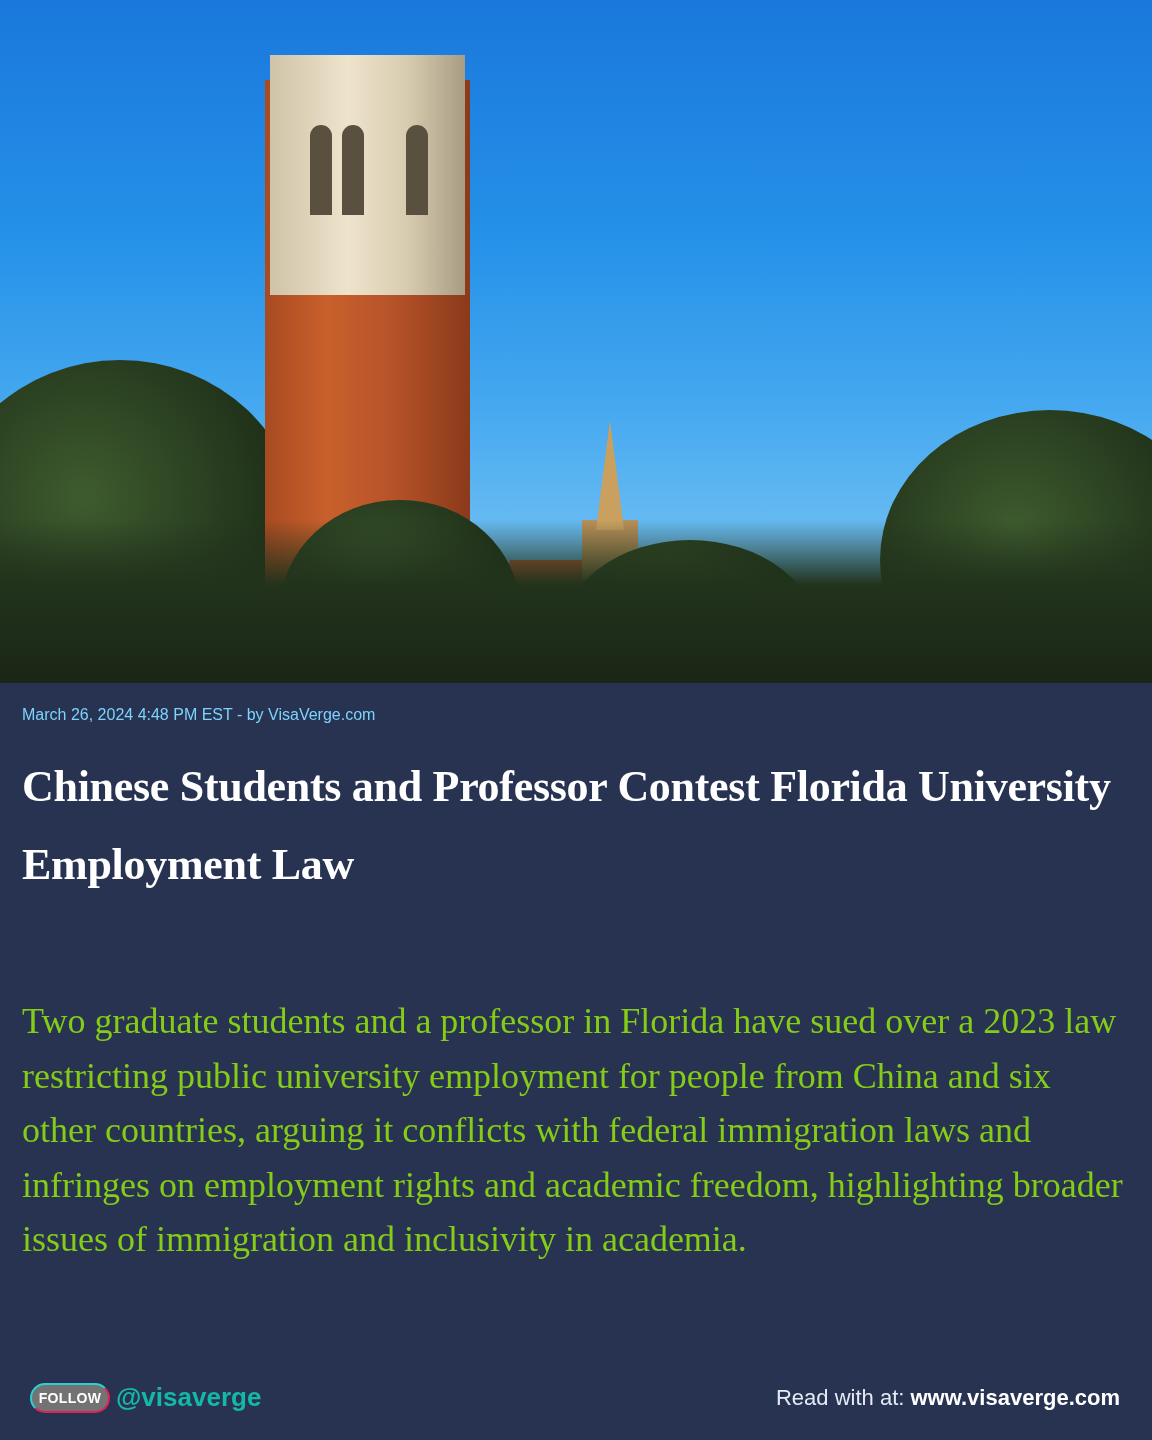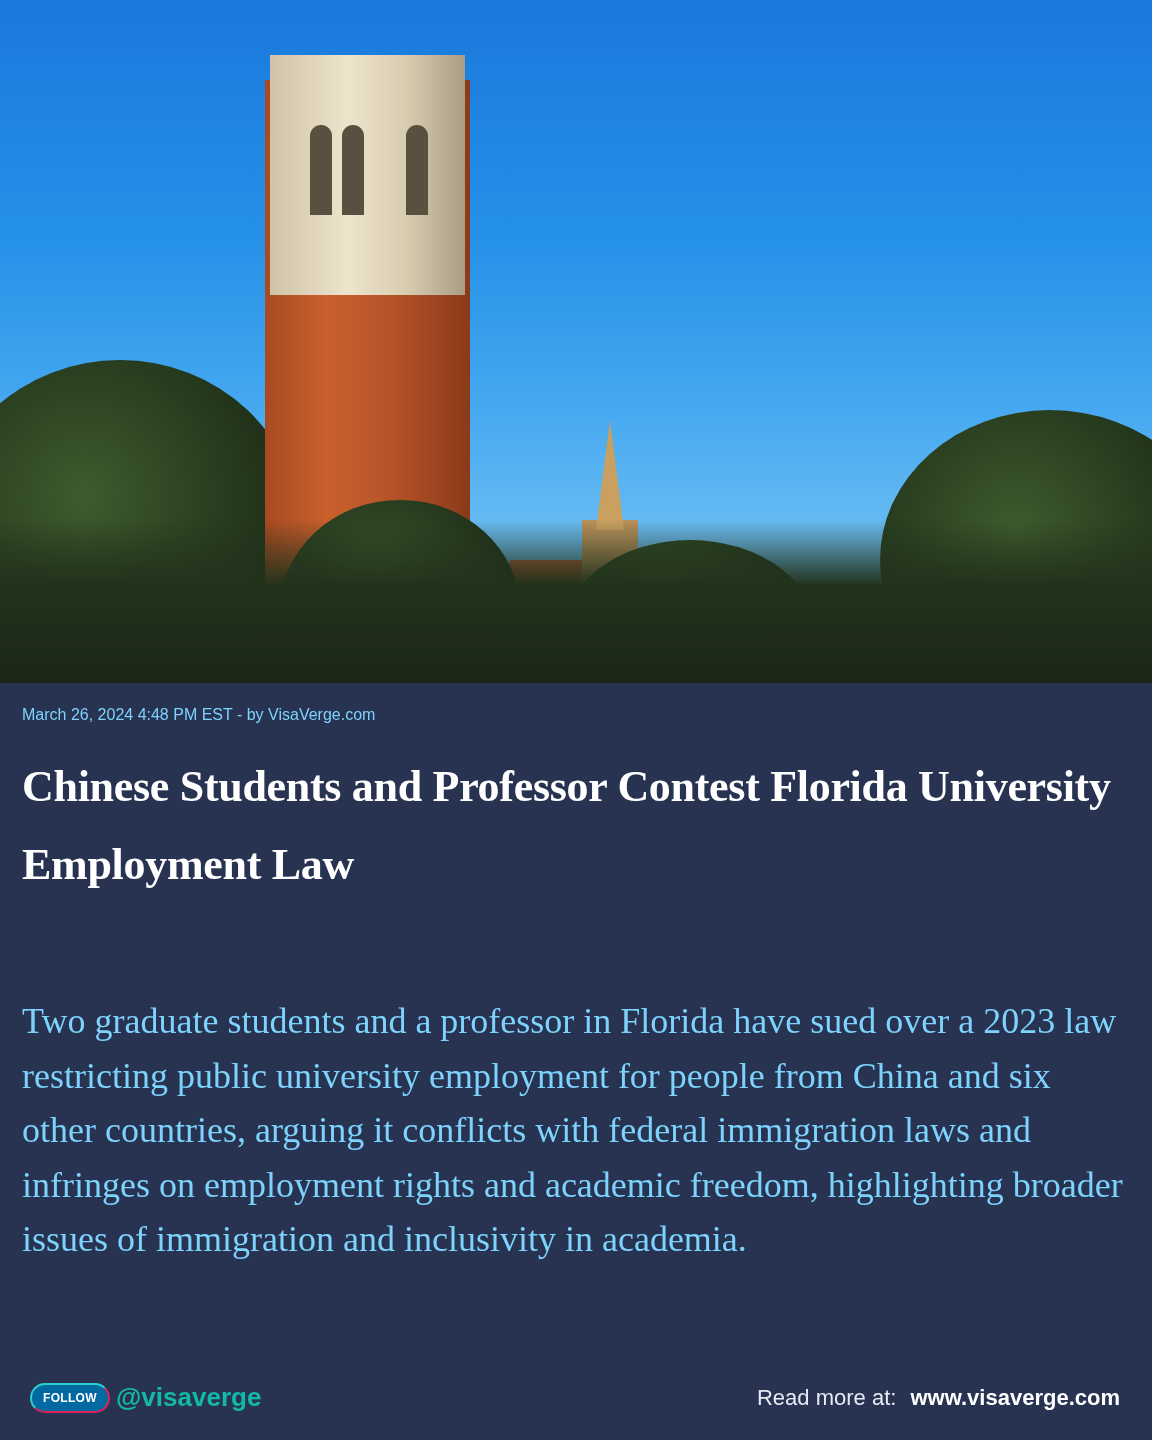--- a/index.html
+++ b/index.html
@@ -11,28 +11,28 @@
     background:linear-gradient(90deg,#a84a22 0%,#c9602c 30%,#b8542a 60%,#8a3a1a 100%);}
   .tower-top{position:absolute;left:270px;top:55px;width:195px;height:240px;
     background:linear-gradient(90deg,#cfc3a8,#eee4cc 40%,#d8ccb0 70%,#a89c84);}
   .tower-top .win{position:absolute;top:70px;width:22px;height:90px;background:#5a5040;border-radius:11px 11px 0 0;}
   .spire{position:absolute;left:596px;top:420px;width:0;height:0;border-left:14px solid transparent;border-right:14px solid transparent;border-bottom:110px solid #c9a060;}
   .spire-base{position:absolute;left:582px;top:520px;width:56px;height:80px;background:#b8905a;}
   .roof{position:absolute;left:480px;top:560px;width:300px;height:120px;background:linear-gradient(180deg,#c45a36,#9a3a22);clip-path:polygon(0 100%,10% 0,80% 0,100% 100%);}
   .foliage{position:absolute;left:0;top:520px;width:1152px;height:163px;background:linear-gradient(180deg,rgba(30,45,25,0) 0%,#22331c 40%,#1a2616 100%);}
   .meta{position:absolute;left:22px;top:706px;font-size:16px;color:#7dd3fc;}
   .title{position:absolute;left:22px;top:748px;width:1110px;margin:0;font-family:"Liberation Serif",serif;font-weight:bold;font-size:44px;line-height:78px;color:#ffffff;letter-spacing:-0.3px;}
-  .summary{position:absolute;left:22px;top:994px;width:1110px;margin:0;font-family:"Liberation Serif",serif;font-size:36px;line-height:54.5px;color:#7dd3fc;}
+  .summary{position:absolute;left:22px;top:994px;width:1110px;margin:0;font-family:"Liberation Serif",serif;font-size:36px;line-height:54.5px;color:#84cc16;}
   .footer-left{position:absolute;left:30px;top:1382px;display:flex;align-items:center;gap:6px;}
   .follow-btn{position:relative;width:80px;height:30px;border-radius:16px;box-sizing:border-box;
     border:2px solid #2bd0d0;border-right-color:#e0205a;border-bottom-color:#e0205a;
-    background:#0369a1;color:#fff;font-size:12px;font-weight:bold;display:flex;align-items:center;justify-content:center;letter-spacing:0.3px;}
+    background:#737373;color:#fff;font-size:14px;font-weight:bold;display:flex;align-items:center;justify-content:center;letter-spacing:0.3px;}
   .handle{font-size:26px;font-weight:bold;color:#14b8a6;}
   .footer-right{position:absolute;right:32px;top:1385px;font-size:22px;color:#e6eaf4;}
-  .footer-right .url{font-weight:bold;color:#fff;margin-left:8px;}
+  .footer-right .url{font-weight:bold;color:#fff;margin-left:0;}
 </style>
 </head>
 <body>
 
 <div class="hero" title="Century Tower brick clock tower with church spire behind trees under blue sky">
   <div class="tree" style="left:-60px;top:360px;width:360px;height:340px;"></div>
   <div class="tree" style="left:880px;top:410px;width:340px;height:300px;"></div>
   <div class="roof"></div>
   <div class="spire-base"></div>
   <div class="spire"></div>
@@ -50,15 +50,15 @@
 <div class="meta">March 26, 2024 4:48 PM EST -  by VisaVerge.com</div>
 <h1 class="title">Chinese Students and Professor Contest Florida University Employment Law</h1>
 <p class="summary">Two graduate students and a professor in Florida have sued over a 2023 law restricting public university employment for people from China and six other countries, arguing it conflicts with federal immigration laws and infringes on employment rights and academic freedom, highlighting broader issues of immigration and inclusivity in academia.</p>
 
 <div class="footer-left">
   <div class="follow-btn">FOLLOW</div>
   <span class="handle">@visaverge</span>
 </div>
 
 <div class="footer-right">
-  <span>Read more at:</span>
+  <span>Read with at:</span>
   <span class="url">www.visaverge.com</span>
 </div>
 
 </body></html>

